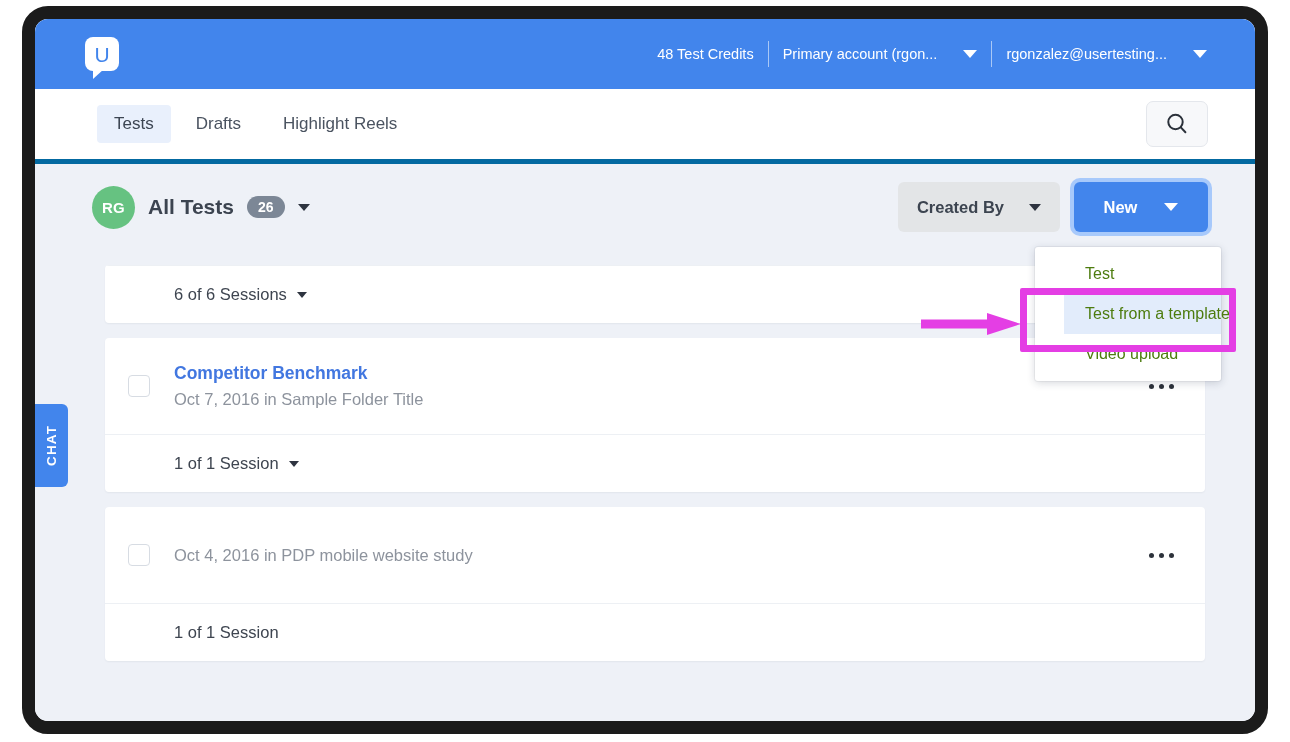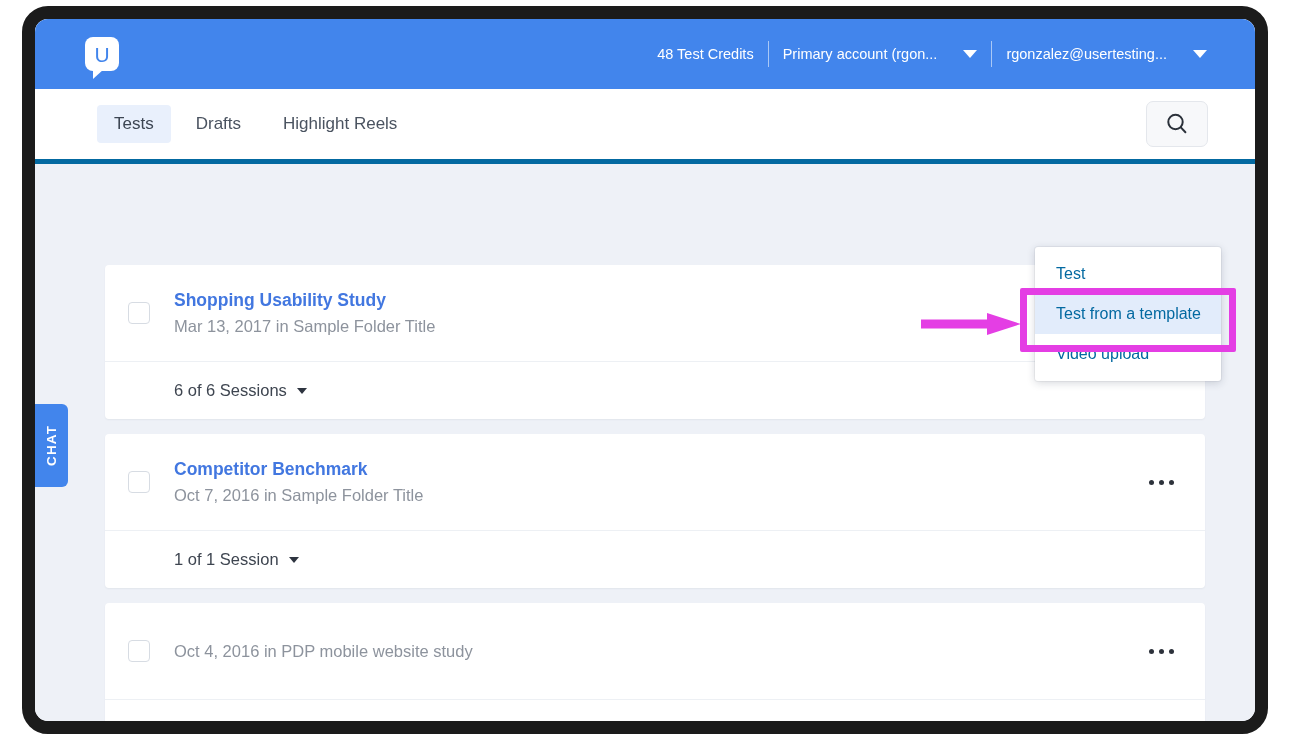--- a/index.html
+++ b/index.html
@@ -241,24 +241,25 @@
     top: 228px;
     width: 186px;
     background: #ffffff;
     border-radius: 3px;
     box-shadow: 0 2px 9px rgba(30,40,60,0.18), 0 0 0 1px rgba(30,40,60,0.05);
     padding: 7px 0;
     z-index: 30;
   }
   .menu-item {
     font-size: 16px;
-    color: #0369a1;
+    color: #4d7c0f;
     padding: 11px 21px;
     white-space: nowrap;
     cursor: pointer;
+    margin-left: 29px;
   }
   .menu-item.highlight {
     background: #e2ecfb;
   }
 
   
   #list {
     position: absolute;
     left: 70px;
     top: 246px;
@@ -414,37 +415,49 @@
         <div class="nav-tab">Highlight Reels</div>
       </div>
       <div id="search-btn">
         <svg width="26" height="26" viewBox="0 0 26 26">
           <circle cx="11.5" cy="11" r="7.2" fill="none" stroke="#2b313a" stroke-width="2"></circle>
           <line x1="16.8" y1="16.4" x2="21.4" y2="21.2" stroke="#2b313a" stroke-width="2" stroke-linecap="round"></line>
         </svg>
       </div>
     </div>
 
+    <div id="toolbar">
+      <div id="owner-block">
+        <div id="avatar">RG</div>
+        <div id="scope-label">All Tests</div>
+        <div id="scope-count">26</div>
+        <span class="caret-dark"></span>
+      </div>
+
+      <div id="toolbar-right">
+        <div id="created-by-btn">
+          <span class="lbl">Created By</span>
+          <span class="caret-dark"></span>
+        </div>
+        <div id="new-btn">
+          <span class="lbl">New</span>
+          <span class="caret-white"></span>
+        </div>
+      </div>
+    </div>
 
     <div id="new-menu">
       <div class="menu-item">Test</div>
       <div class="menu-item highlight">Test from a template</div>
       <div class="menu-item">Video upload</div>
     </div>
 
     <div id="list">
 
       <div class="test-card">
-        <div class="card-main">
-          <div class="row-checkbox"></div>
-          <div class="card-text">
-            <div class="card-title">Shopping Usability Study</div>
-            <div class="card-sub">Mar 13, 2017 in Sample Folder Title</div>
-          </div>
-        </div>
         <div class="card-sessions">
           <span class="s-lbl">6 of 6 Sessions</span>
           <span class="caret-sm"></span>
         </div>
       </div>
 
       <div class="test-card">
         <div class="card-main">
           <div class="row-checkbox"></div>
           <div class="card-text">

